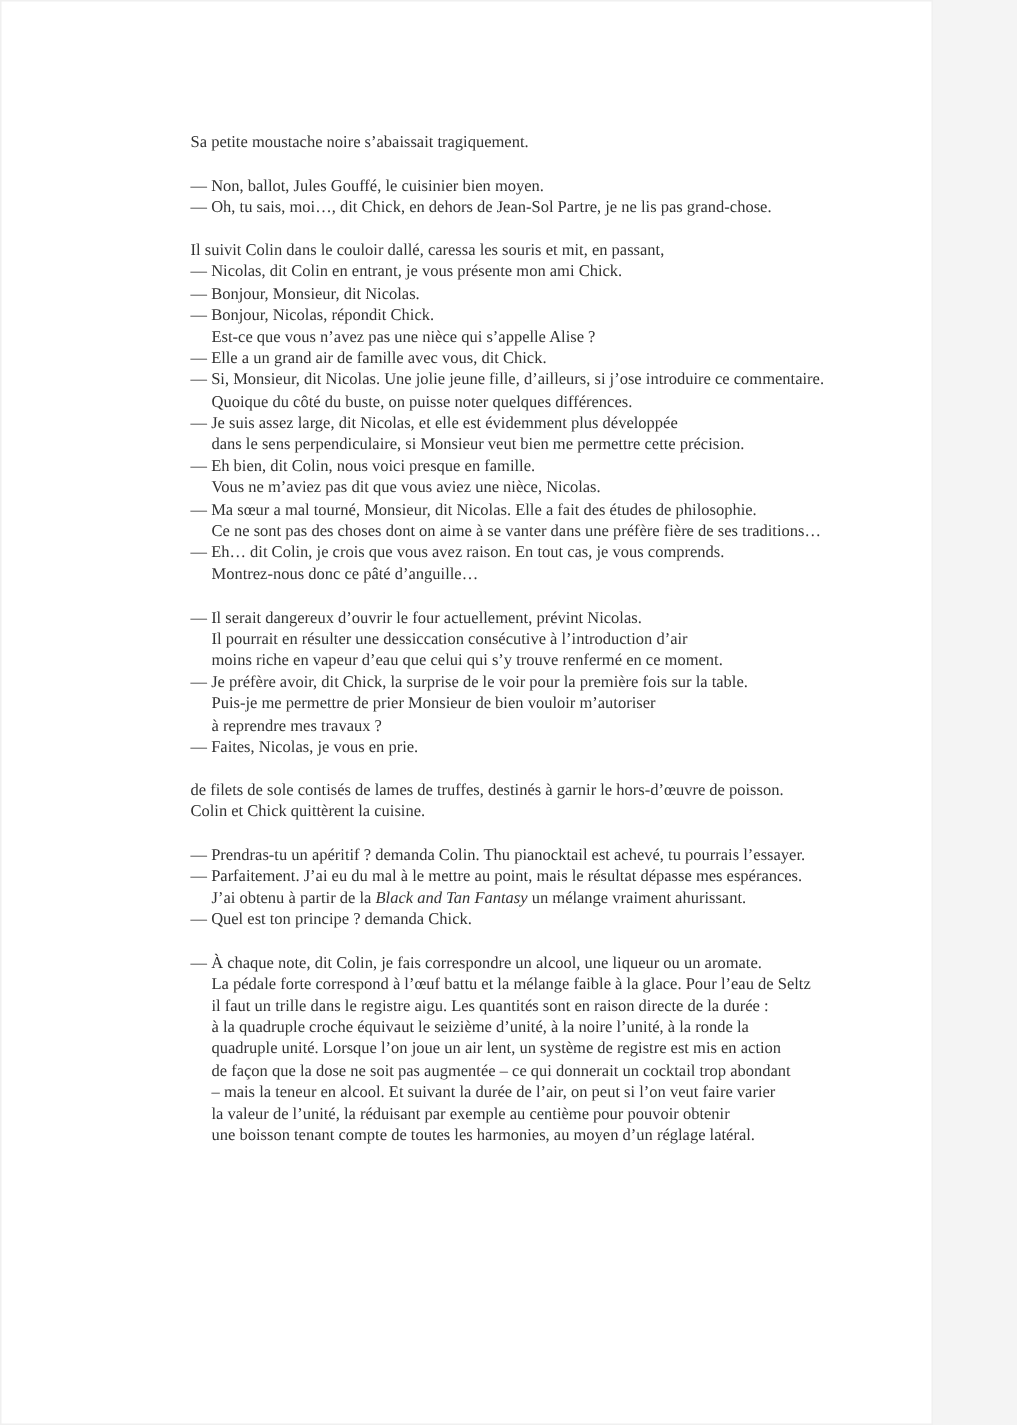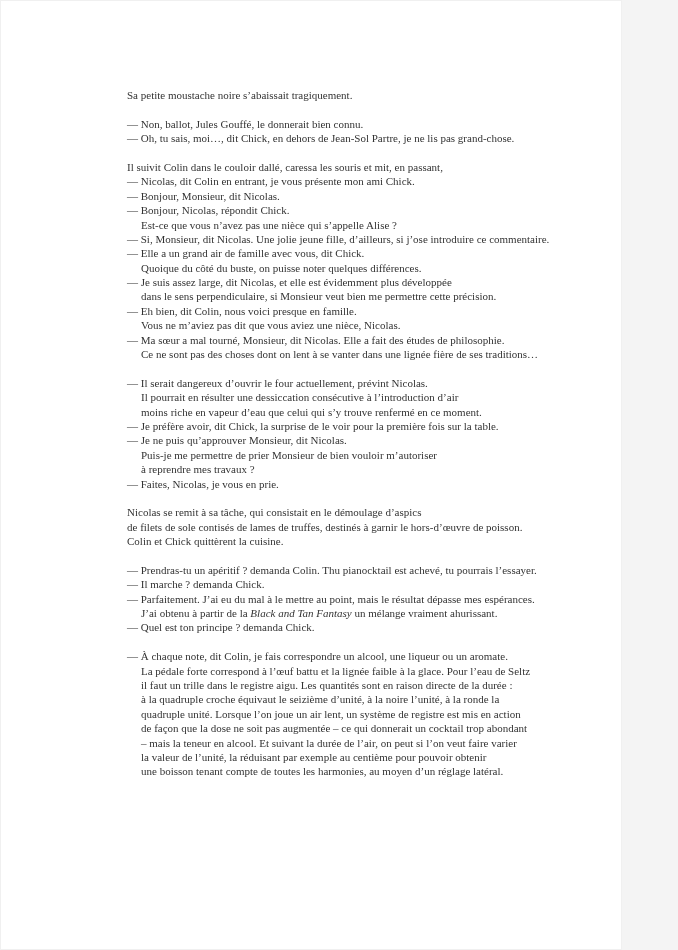--- a/index.html
+++ b/index.html
@@ -58,64 +58,63 @@
 </style>
 </head>
 <body>
 
 <div class="page">
   <div class="text-block">
       <div class="paragraph">
         <div class="line">Sa petite moustache noire s’abaissait tragiquement.</div>
       </div>
       <div class="paragraph">
-        <div class="line">— Non, ballot, Jules Gouffé, le donnerait bien connu.</div>
+        <div class="line">— Non, ballot, Jules Gouffé, le cuisinier bien moyen.</div>
         <div class="line">— Oh, tu sais, moi…, dit Chick, en dehors de Jean-Sol Partre, je ne lis pas grand-chose.</div>
       </div>
       <div class="paragraph">
         <div class="line">Il suivit Colin dans le couloir dallé, caressa les souris et mit, en passant,</div>
         <div class="line">— Nicolas, dit Colin en entrant, je vous présente mon ami Chick.</div>
         <div class="line">— Bonjour, Monsieur, dit Nicolas.</div>
         <div class="line">— Bonjour, Nicolas, répondit Chick.</div>
         <div class="line indent">Est-ce que vous n’avez pas une nièce qui s’appelle Alise ?</div>
+        <div class="line">— Elle a un grand air de famille avec vous, dit Chick.</div>
         <div class="line">— Si, Monsieur, dit Nicolas. Une jolie jeune fille, d’ailleurs, si j’ose introduire ce commentaire.</div>
-        <div class="line">— Elle a un grand air de famille avec vous, dit Chick.</div>
         <div class="line indent">Quoique du côté du buste, on puisse noter quelques différences.</div>
         <div class="line">— Je suis assez large, dit Nicolas, et elle est évidemment plus développée</div>
         <div class="line indent">dans le sens perpendiculaire, si Monsieur veut bien me permettre cette précision.</div>
         <div class="line">— Eh bien, dit Colin, nous voici presque en famille.</div>
         <div class="line indent">Vous ne m’aviez pas dit que vous aviez une nièce, Nicolas.</div>
         <div class="line">— Ma sœur a mal tourné, Monsieur, dit Nicolas. Elle a fait des études de philosophie.</div>
-        <div class="line indent">Ce ne sont pas des choses dont on lent à se vanter dans une lignée fière de ses traditions…</div>
+        <div class="line indent">Ce ne sont pas des choses dont on aime à se vanter dans une préfère fière de ses traditions…</div>
+        <div class="line">— Eh… dit Colin, je crois que vous avez raison. En tout cas, je vous comprends.</div>
+        <div class="line indent">Montrez-nous donc ce pâté d’anguille…</div>
       </div>
       <div class="paragraph">
         <div class="line">— Il serait dangereux d’ouvrir le four actuellement, prévint Nicolas.</div>
         <div class="line indent">Il pourrait en résulter une dessiccation consécutive à l’introduction d’air</div>
         <div class="line indent">moins riche en vapeur d’eau que celui qui s’y trouve renfermé en ce moment.</div>
         <div class="line">— Je préfère avoir, dit Chick, la surprise de le voir pour la première fois sur la table.</div>
-        <div class="line">— Je ne puis qu’approuver Monsieur, dit Nicolas.</div>
         <div class="line indent">Puis-je me permettre de prier Monsieur de bien vouloir m’autoriser</div>
         <div class="line indent">à reprendre mes travaux ?</div>
         <div class="line">— Faites, Nicolas, je vous en prie.</div>
       </div>
       <div class="paragraph">
-        <div class="line">Nicolas se remit à sa tâche, qui consistait en le démoulage d’aspics</div>
         <div class="line">de filets de sole contisés de lames de truffes, destinés à garnir le hors-d’œuvre de poisson.</div>
         <div class="line">Colin et Chick quittèrent la cuisine.</div>
       </div>
       <div class="paragraph">
         <div class="line">— Prendras-tu un apéritif ? demanda Colin. Thu pianocktail est achevé, tu pourrais l’essayer.</div>
-        <div class="line">— Il marche ? demanda Chick.</div>
         <div class="line">— Parfaitement. J’ai eu du mal à le mettre au point, mais le résultat dépasse mes espérances.</div>
         <div class="line indent"><span>J’ai obtenu à partir de la </span><span class="italic">Black and Tan Fantasy</span><span> un mélange vraiment ahurissant.</span></div>
         <div class="line">— Quel est ton principe ? demanda Chick.</div>
       </div>
       <div class="paragraph">
         <div class="line">— À chaque note, dit Colin, je fais correspondre un alcool, une liqueur ou un aromate.</div>
-        <div class="line indent">La pédale forte correspond à l’œuf battu et la lignée faible à la glace. Pour l’eau de Seltz</div>
+        <div class="line indent">La pédale forte correspond à l’œuf battu et la mélange faible à la glace. Pour l’eau de Seltz</div>
         <div class="line indent">il faut un trille dans le registre aigu. Les quantités sont en raison directe de la durée :</div>
         <div class="line indent">à la quadruple croche équivaut le seizième d’unité, à la noire l’unité, à la ronde la</div>
         <div class="line indent">quadruple unité. Lorsque l’on joue un air lent, un système de registre est mis en action</div>
         <div class="line indent">de façon que la dose ne soit pas augmentée – ce qui donnerait un cocktail trop abondant</div>
         <div class="line indent">– mais la teneur en alcool. Et suivant la durée de l’air, on peut si l’on veut faire varier</div>
         <div class="line indent">la valeur de l’unité, la réduisant par exemple au centième pour pouvoir obtenir</div>
         <div class="line indent">une boisson tenant compte de toutes les harmonies, au moyen d’un réglage latéral.</div>
       </div>
     </div>
   <div class="folio">13</div>

